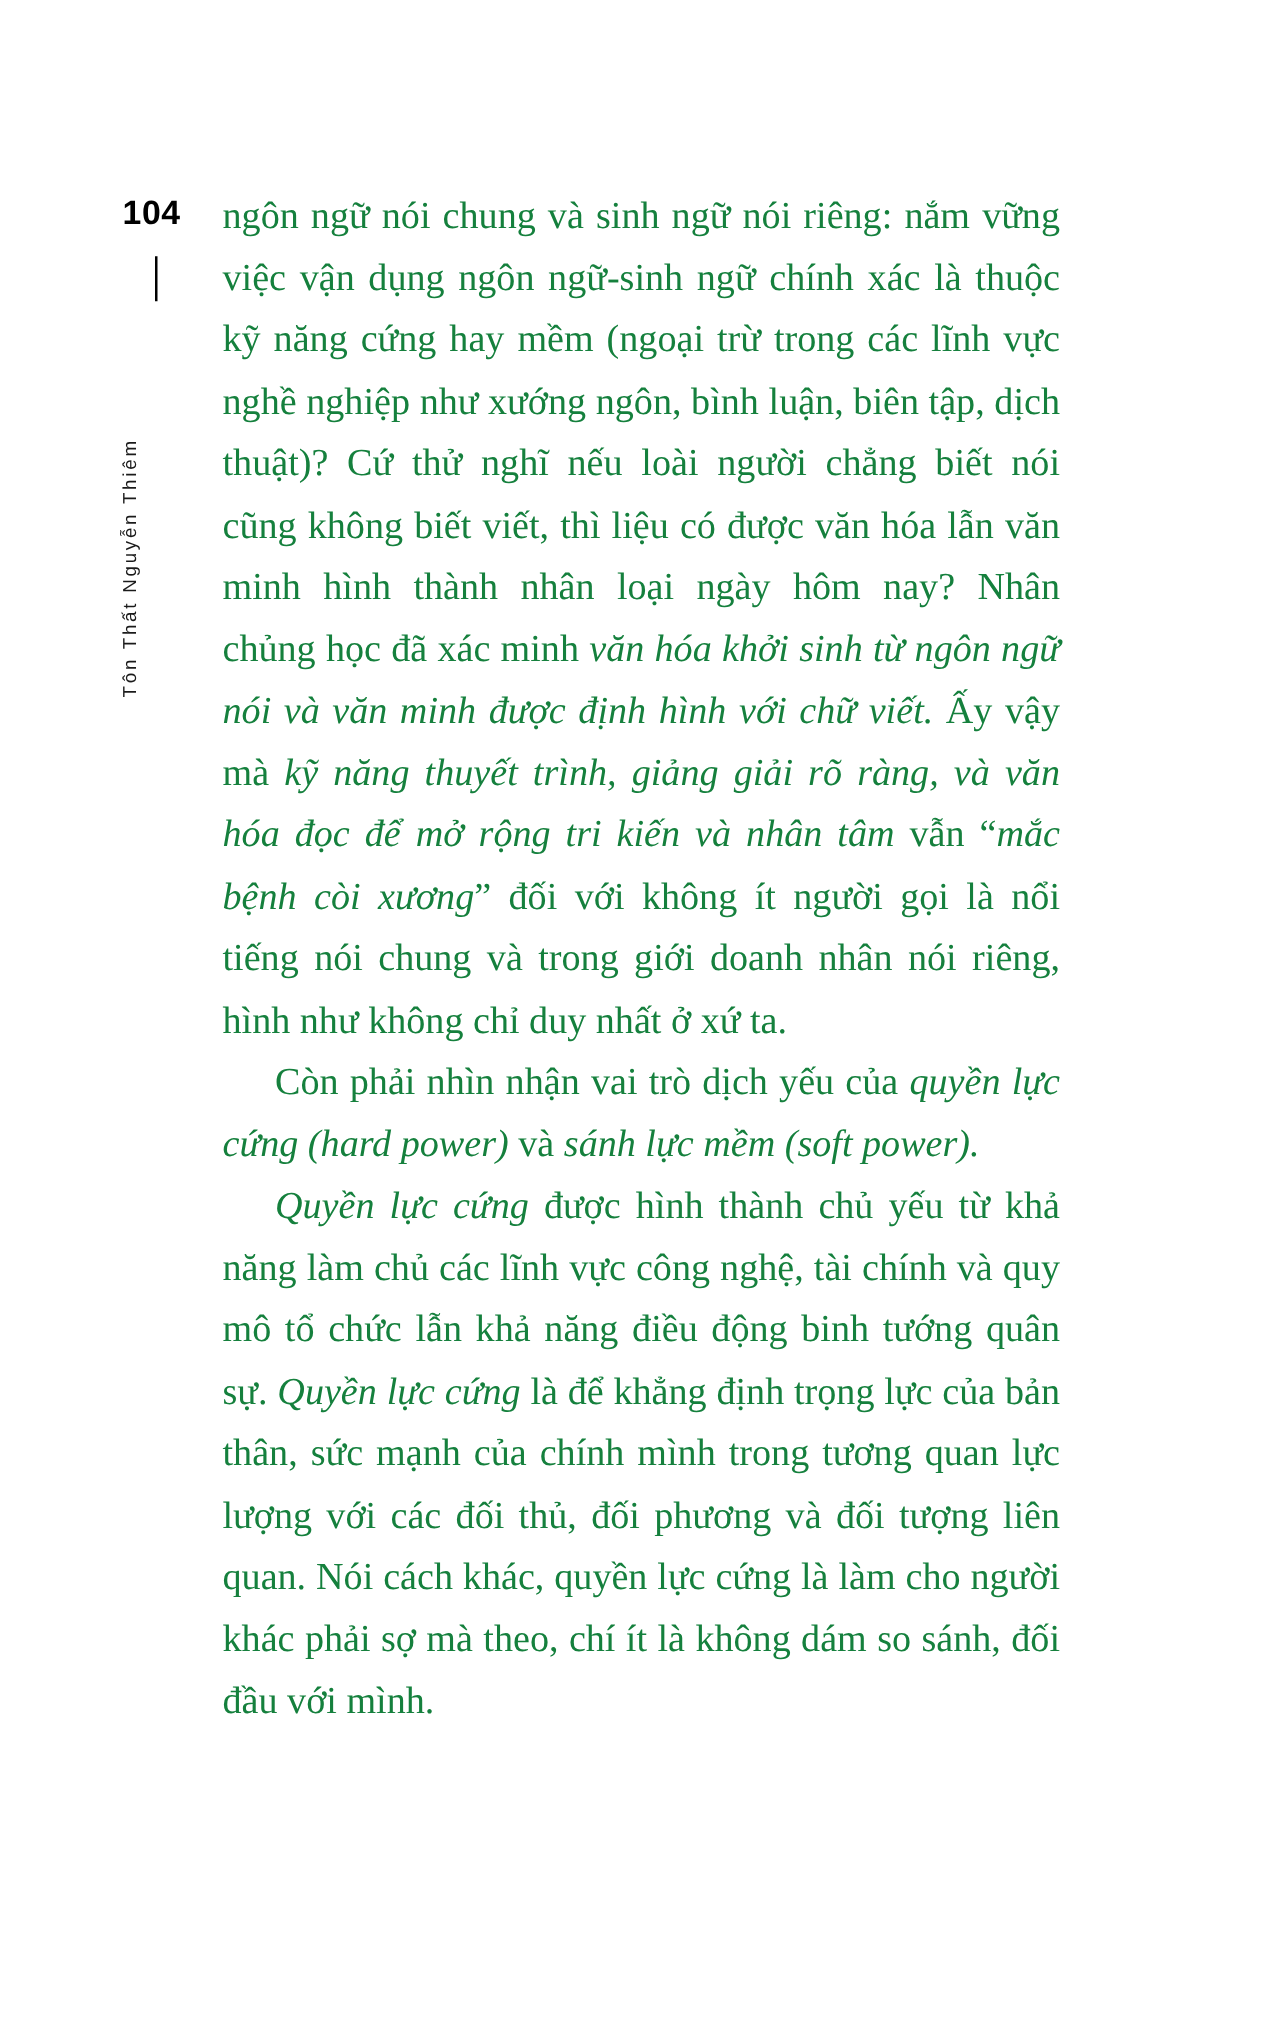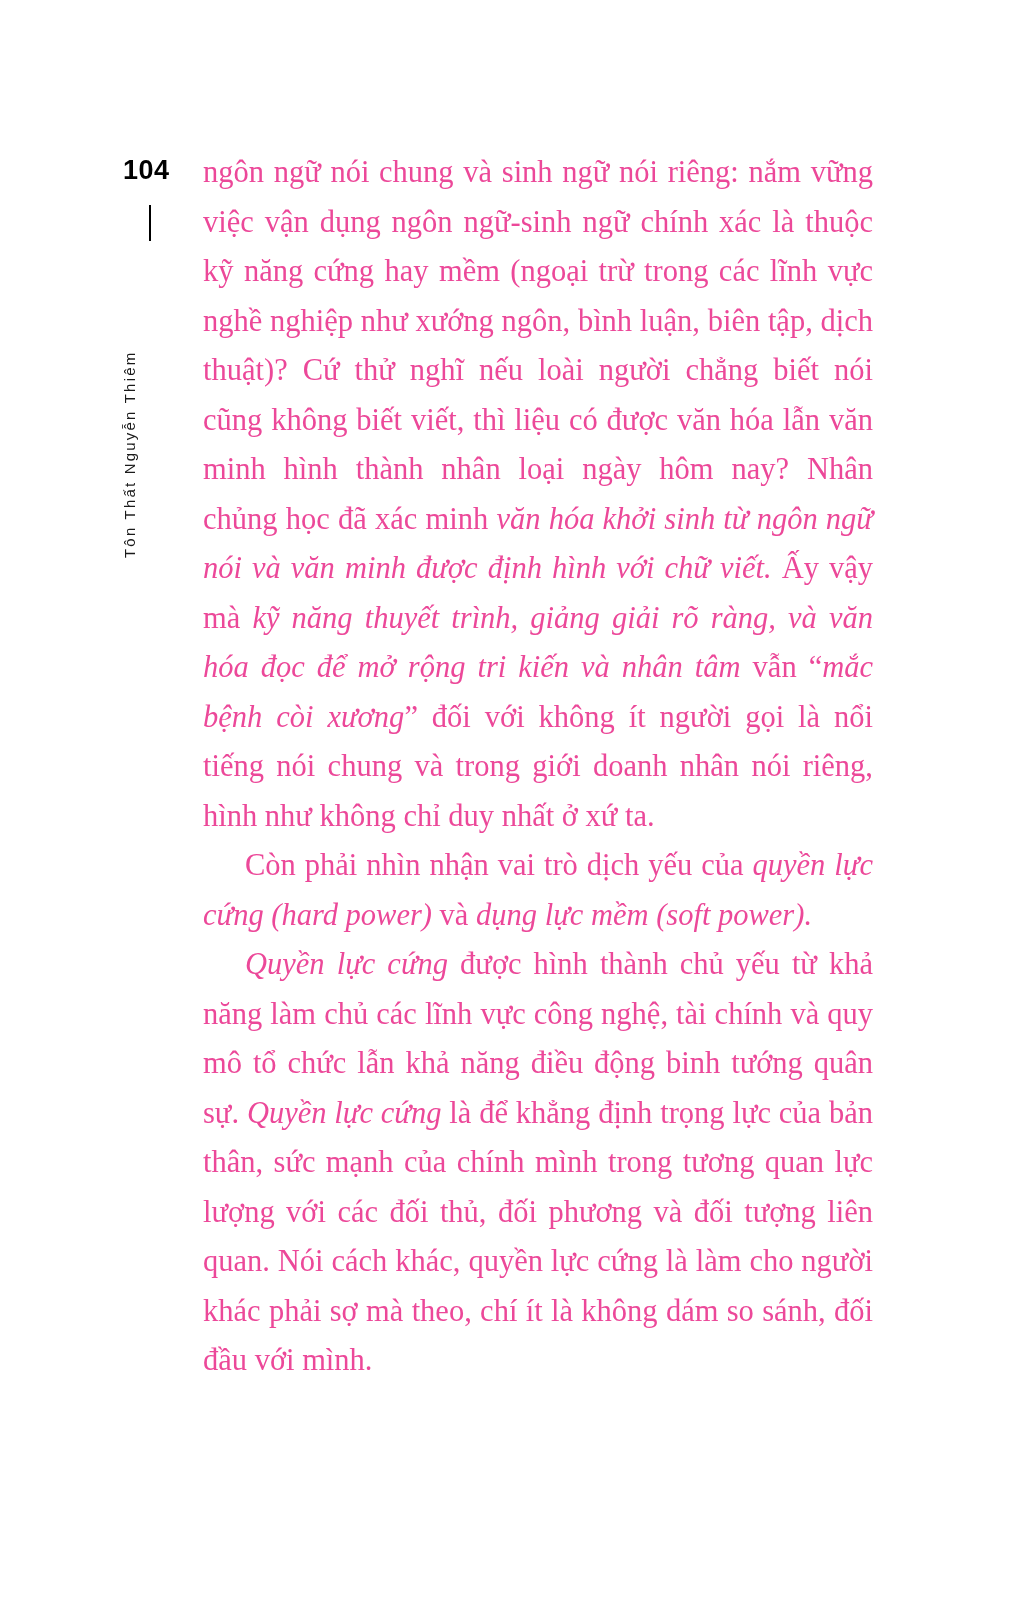--- a/index.html
+++ b/index.html
@@ -8,21 +8,20 @@
     background: #ffffff;
   }
   .page {
     position: relative;
     width: 898px;
     height: 1615px;
     background: #ffffff;
     font-family: "Liberation Serif", serif;
     color: #000000;
     overflow: hidden;
-    margin-left: 25px;
   }
 
   
   .folio {
     position: absolute;
     left: 98px;
     top: 155px;
     width: 70px;
     text-align: left;
     font-family: "Liberation Sans", sans-serif;
@@ -61,37 +60,37 @@
     top: 148px;
     width: 670px;
   }
   p.para {
     margin: 0;
     font-size: 30.5px;
     line-height: 49.5px;
     text-align: justify;
     text-justify: inter-word;
     hyphens: none;
-    color: #ec4899;
+    color: #15803d;
   }
   p.para.indent {
     text-indent: 42px;
   }
   .it {
     font-style: italic;
   }
 </style>
 </head>
 <body>
 
 <div class="page">
 
   <div class="folio">104</div>
   <div class="folio-rule"></div>
   <div class="running-author">Tôn Thất Nguyễn Thiêm</div>
 
   <div class="column" id="text-column">
       <p class="para"><span>ngôn ngữ nói chung và sinh ngữ nói riêng: nắm vững việc vận dụng ngôn ngữ-sinh ngữ chính xác là thuộc kỹ năng cứng hay mềm (ngoại trừ trong các lĩnh vực nghề nghiệp như xướng ngôn, bình luận, biên tập, dịch thuật)? Cứ thử nghĩ nếu loài người chẳng biết nói cũng không biết viết, thì liệu có được văn hóa lẫn văn minh hình thành nhân loại ngày hôm nay? Nhân chủng học đã xác minh </span><span class="it">văn hóa khởi sinh từ ngôn ngữ nói và văn minh được định hình với chữ viết.</span><span> Ấy vậy mà </span><span class="it">kỹ năng thuyết trình, giảng giải rõ ràng, và văn hóa đọc để mở rộng tri kiến và nhân tâm</span><span> vẫn “</span><span class="it">mắc bệnh còi xương</span><span>” đối với không ít người gọi là nổi tiếng nói chung và trong giới doanh nhân nói riêng, hình như không chỉ duy nhất ở xứ ta.</span></p>
-      <p class="para indent"><span>Còn phải nhìn nhận vai trò dịch yếu của </span><span class="it">quyền lực cứng (hard power)</span><span> và </span><span class="it">dụng lực mềm (soft power).</span></p>
+      <p class="para indent"><span>Còn phải nhìn nhận vai trò dịch yếu của </span><span class="it">quyền lực cứng (hard power)</span><span> và </span><span class="it">sánh lực mềm (soft power).</span></p>
       <p class="para indent"><span class="it">Quyền lực cứng</span><span> được hình thành chủ yếu từ khả năng làm chủ các lĩnh vực công nghệ, tài chính và quy mô tổ chức lẫn khả năng điều động binh tướng quân sự. </span><span class="it">Quyền lực cứng</span><span> là để khẳng định trọng lực của bản thân, sức mạnh của chính mình trong tương quan lực lượng với các đối thủ, đối phương và đối tượng liên quan. Nói cách khác, quyền lực cứng là làm cho người khác phải sợ mà theo, chí ít là không dám so sánh, đối đầu với mình.</span></p>
     </div>
 
 </div>
 
 </body></html>

